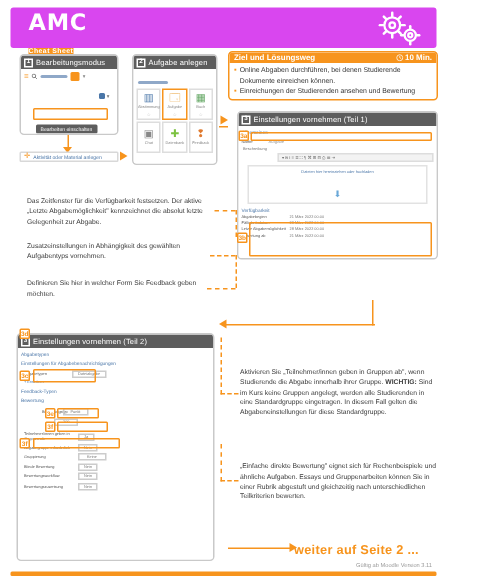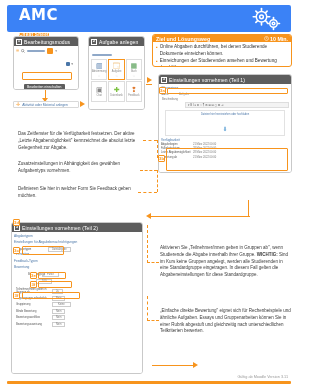--- a/index.html
+++ b/index.html
@@ -8,21 +8,21 @@
     background: #ffffff;
     font-family: "Liberation Sans", sans-serif;
     overflow: hidden;
     position: relative;
   }
   .page { position: relative; width: 298px; height: 386px; background:#fff; }
 
   
   .header {
     position: absolute; left: 7px; top: 5px; width: 284px; height: 27px;
-    background: #3b82f6; border-radius: 2px;
+    background: #d946ef; border-radius: 2px;
     display: flex; align-items: center;
   }
   .logo { position:absolute; left:12px; top:3px; color:#fff; line-height:1; }
   .logo-amc { font-size: 15px; font-weight: 700; letter-spacing: .5px; font-family:"DejaVu Sans", sans-serif; }
   .logo-sub { font-size: 4.6px; font-weight: 700; letter-spacing:.3px; margin-top:1px; background:#F7941D; display:inline-block;}
   .header-title {
     position:absolute; left:0; right:0; text-align:center; top:8px;
     color:#fff; font-size: 11.5px; font-weight:700; letter-spacing:.2px;
   }
   .gears { position:absolute; right:7px; top:2px; width:36px; height:24px; }
@@ -379,16 +379,17 @@
   </div>
   <div class="note" style="left:160px;top:308px;width:132px;">„Einfache direkte Bewertung" eignet sich für Rechenbeispiele und ähnliche Aufgaben. Essays und Gruppenarbeiten können Sie in einer Rubrik abgestuft und gleichzeitig nach unterschiedlichen Teilkriterien bewerten.</div>
 
   <div class="dot-h" style="left:147px;top:262px;width:12px;"></div>
   <div class="dot-v" style="left:147px;top:225px;height:38px;"></div>
   <div class="dot-h" style="left:147px;top:320px;width:12px;"></div>
   <div class="dot-v" style="left:147px;top:296px;height:25px;"></div>
 
   <div class="sol-h" style="left:152px;top:365px;width:42px;"></div>
   <div class="arrow-r" style="left:193px;top:362px;"></div>
+  <div class="weiter">weiter auf Seite 2 ...</div>
   <div class="valid">Gültig ab Moodle Version 3.11</div>
   <div class="footbar"></div>
 
 </div>
 
 </body></html>

